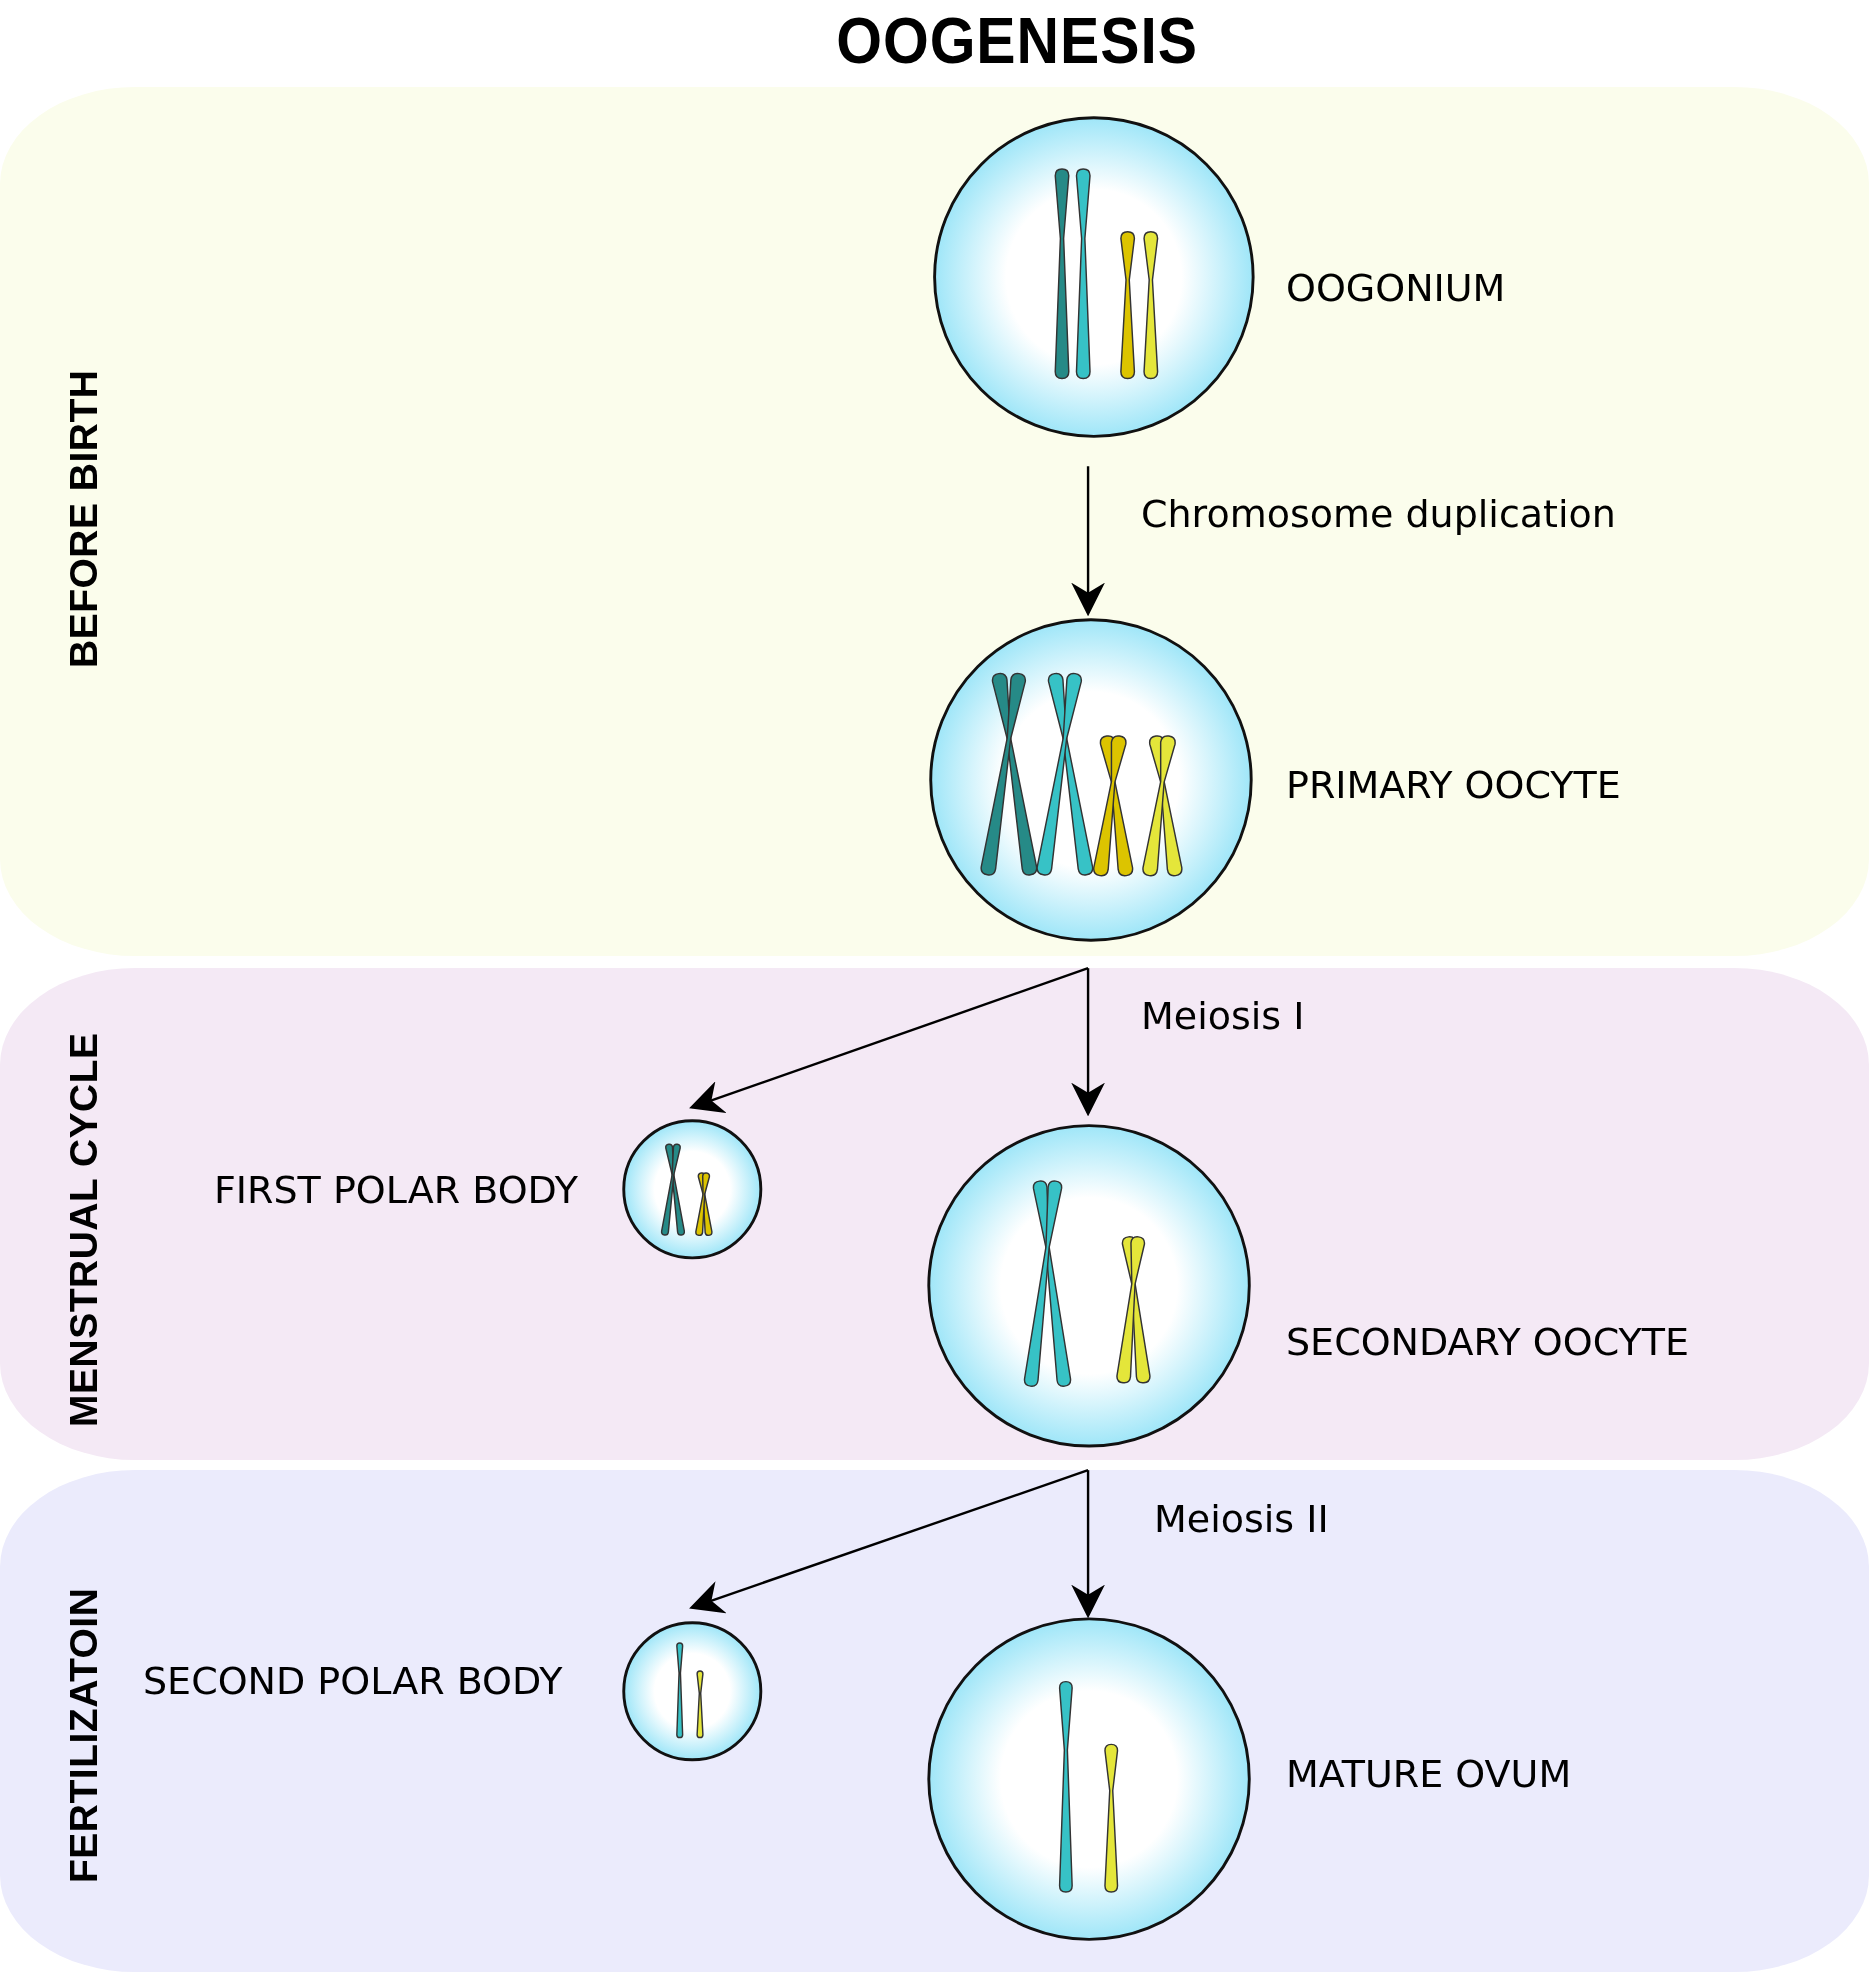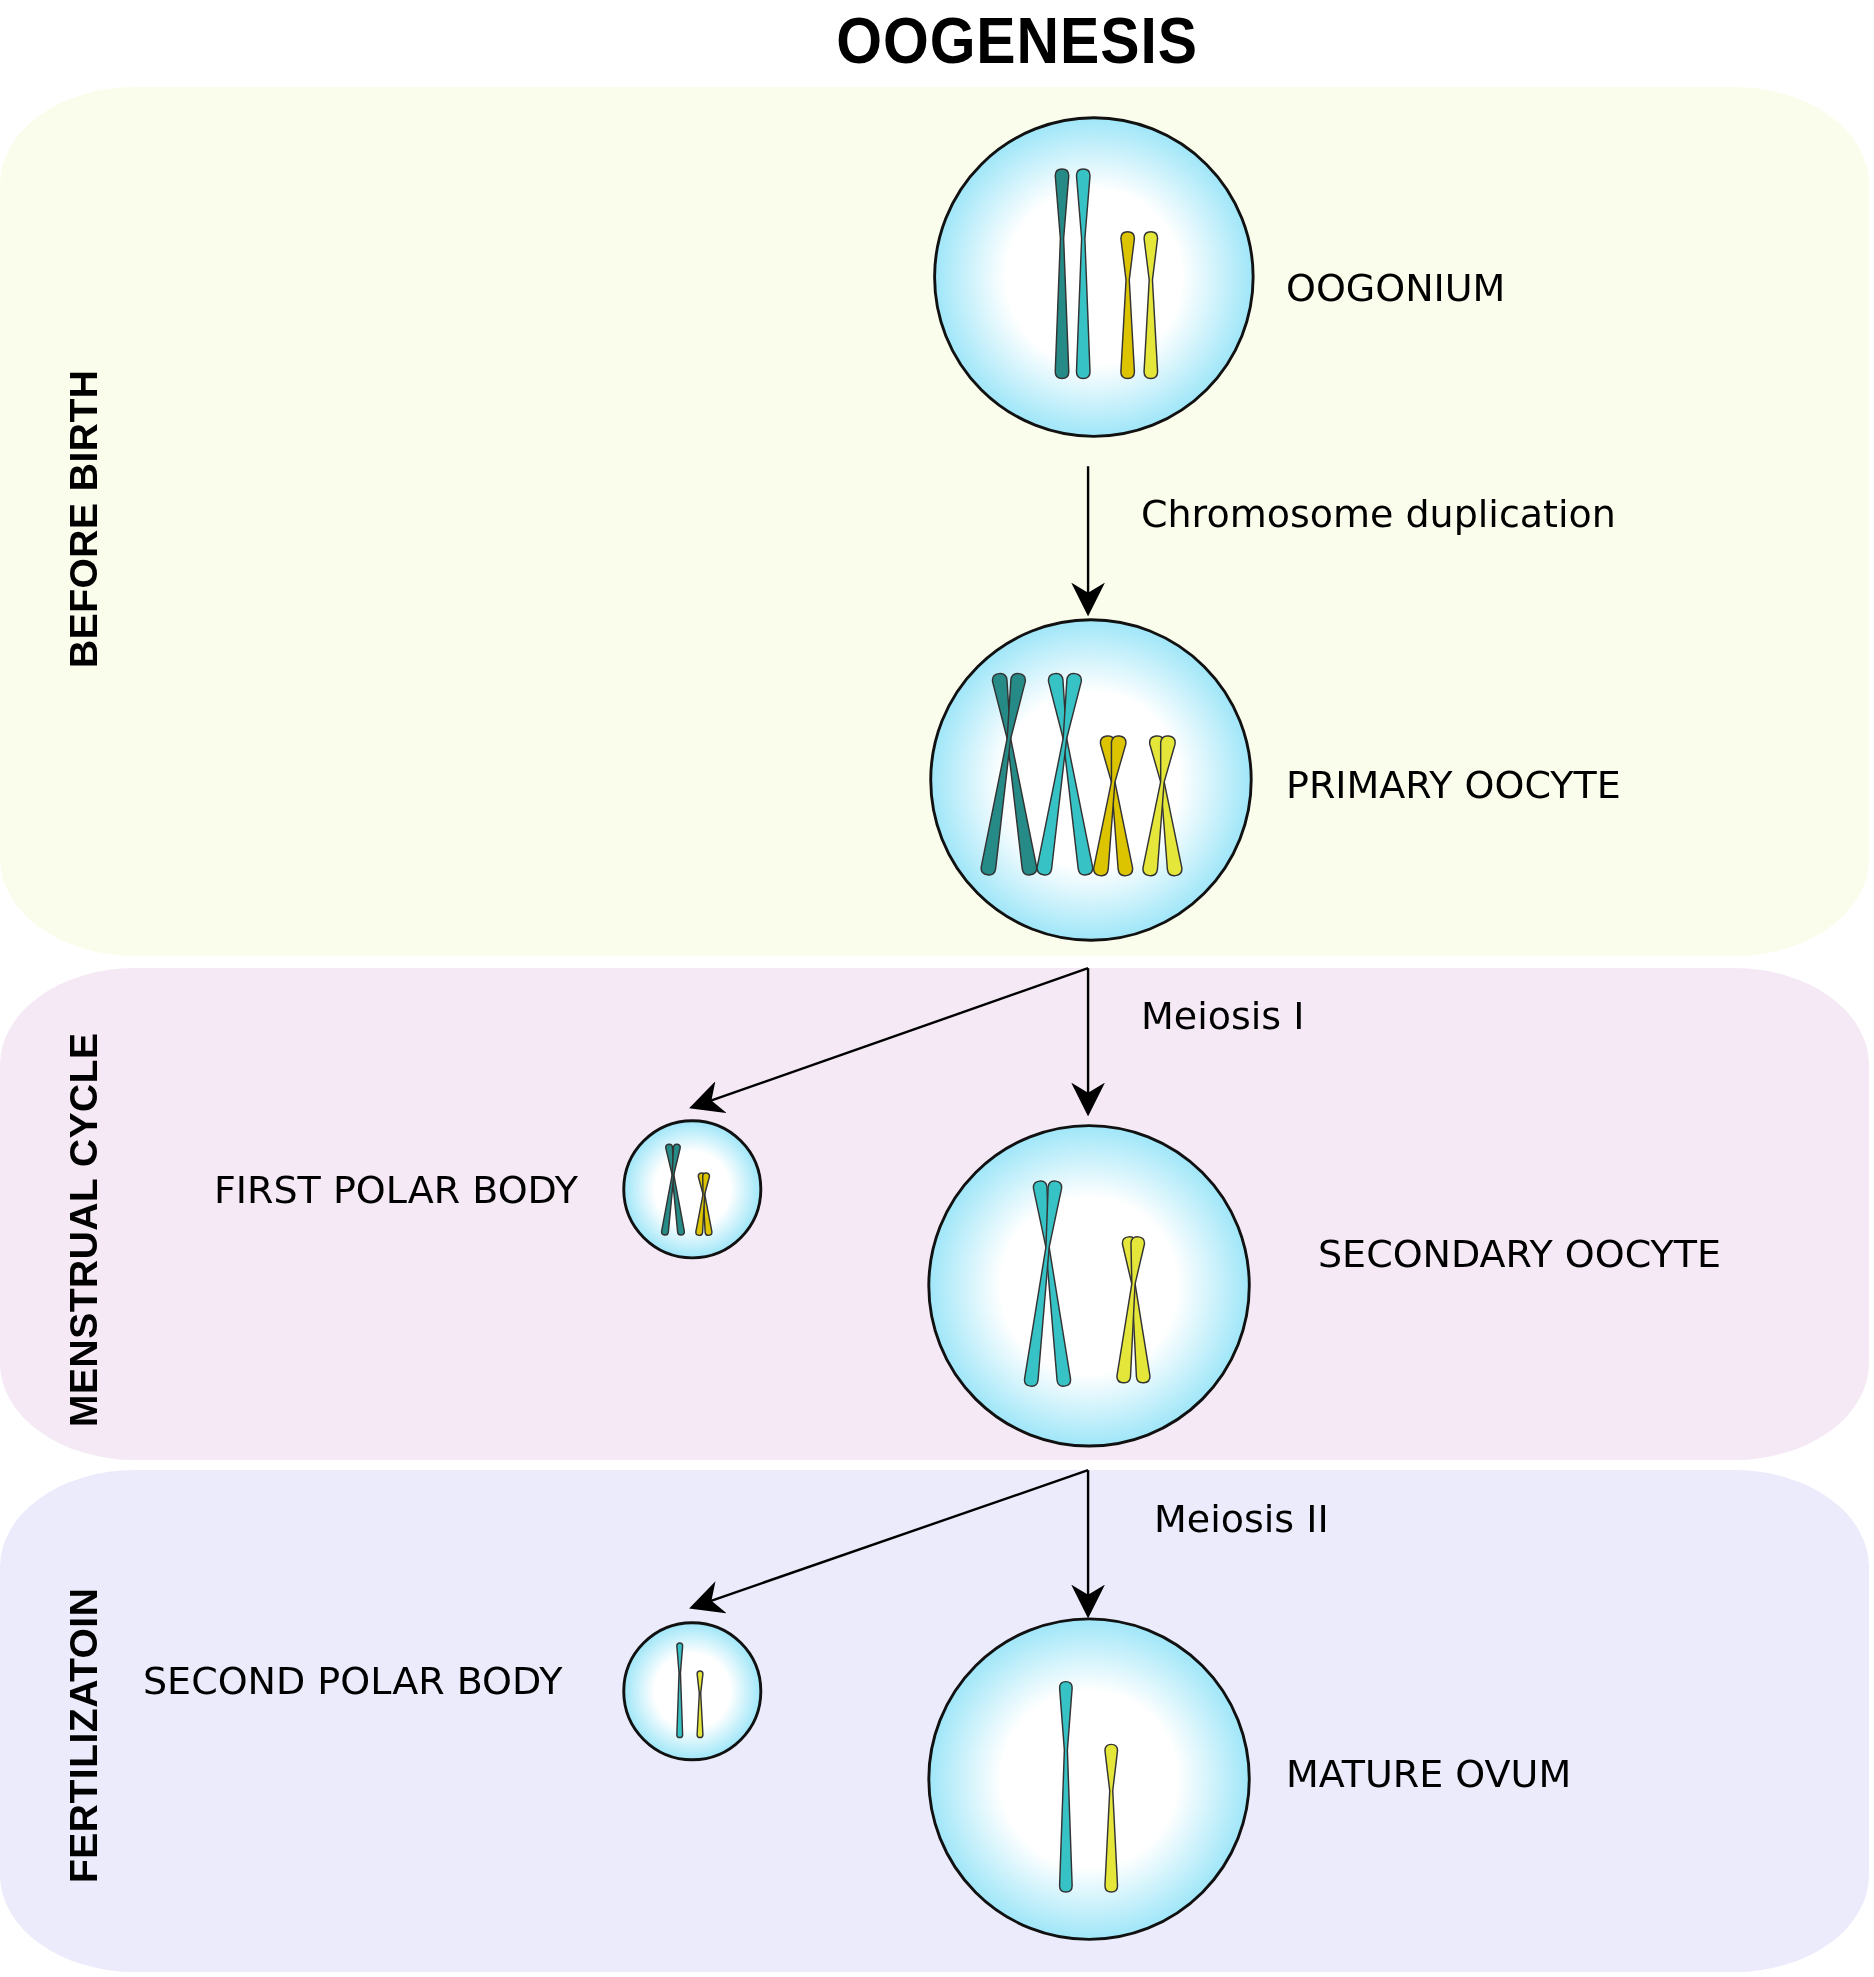--- a/index.html
+++ b/index.html
@@ -156,20 +156,20 @@
 
 <div class="title">OOGENESIS</div>
 
 <div class="side-label" style="top:668px;">BEFORE BIRTH</div>
 <div class="side-label" style="top:1427px;">MENSTRUAL CYCLE</div>
 <div class="side-label" style="top:1883px;">FERTILIZATOIN</div>
 
 <div class="cell-label" style="left:1286px; top:255px;margin-top:11px;">OOGONIUM</div>
 <div class="cell-label" style="left:1286px; top:743px;margin-top:20px;">PRIMARY OOCYTE</div>
 <div class="cell-label" style="left:214px; top:1168px;">FIRST POLAR BODY</div>
-<div class="cell-label" style="left:1286px; top:1232px;margin-left:32px;">SECONDARY OOCYTE</div>
+<div class="cell-label" style="left:1286px; top:1320px;">SECONDARY OOCYTE</div>
 <div class="cell-label" style="left:143px; top:1659px;">SECOND POLAR BODY</div>
 <div class="cell-label" style="left:1286px; top:1752px;text-align:center;">MATURE OVUM</div>
 
 <div class="step-label" style="left:1141px; top:492px;">Chromosome duplication</div>
 <div class="step-label" style="left:1141px; top:994px;">Meiosis I</div>
 <div class="step-label" style="left:1141px; top:1497px;margin-left:13px;">Meiosis II</div>
 
 
 </body></html>

